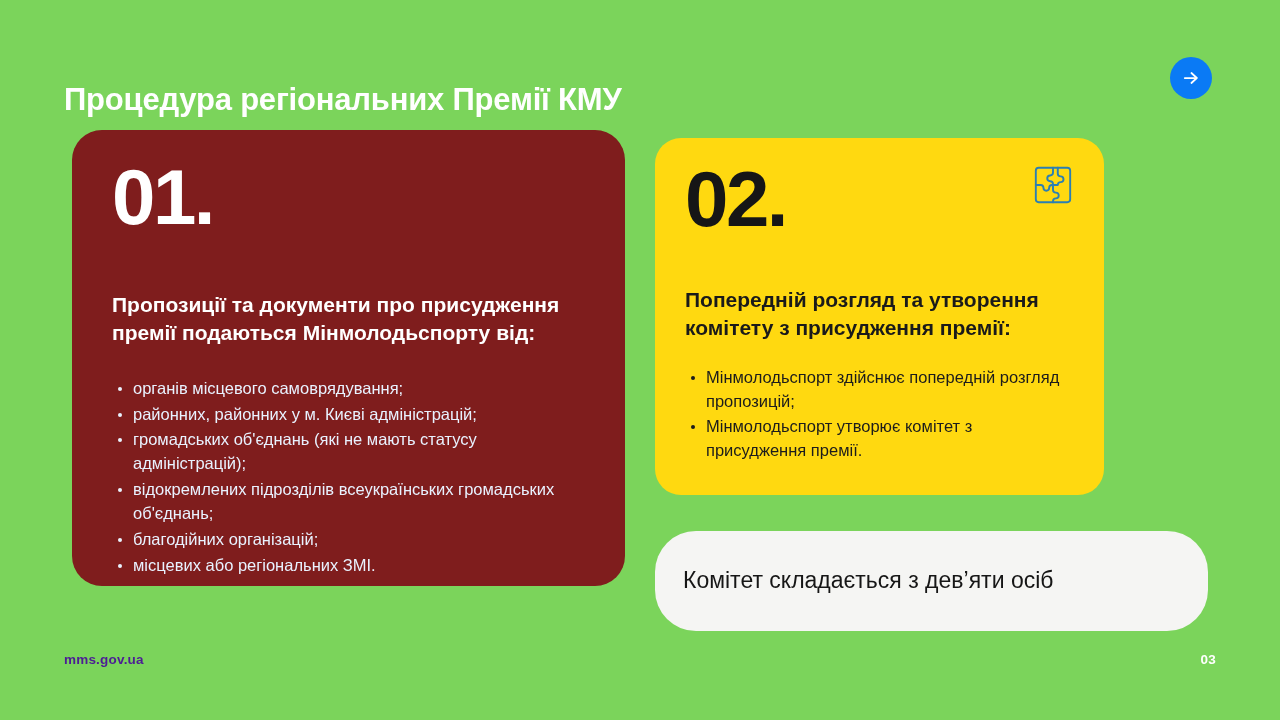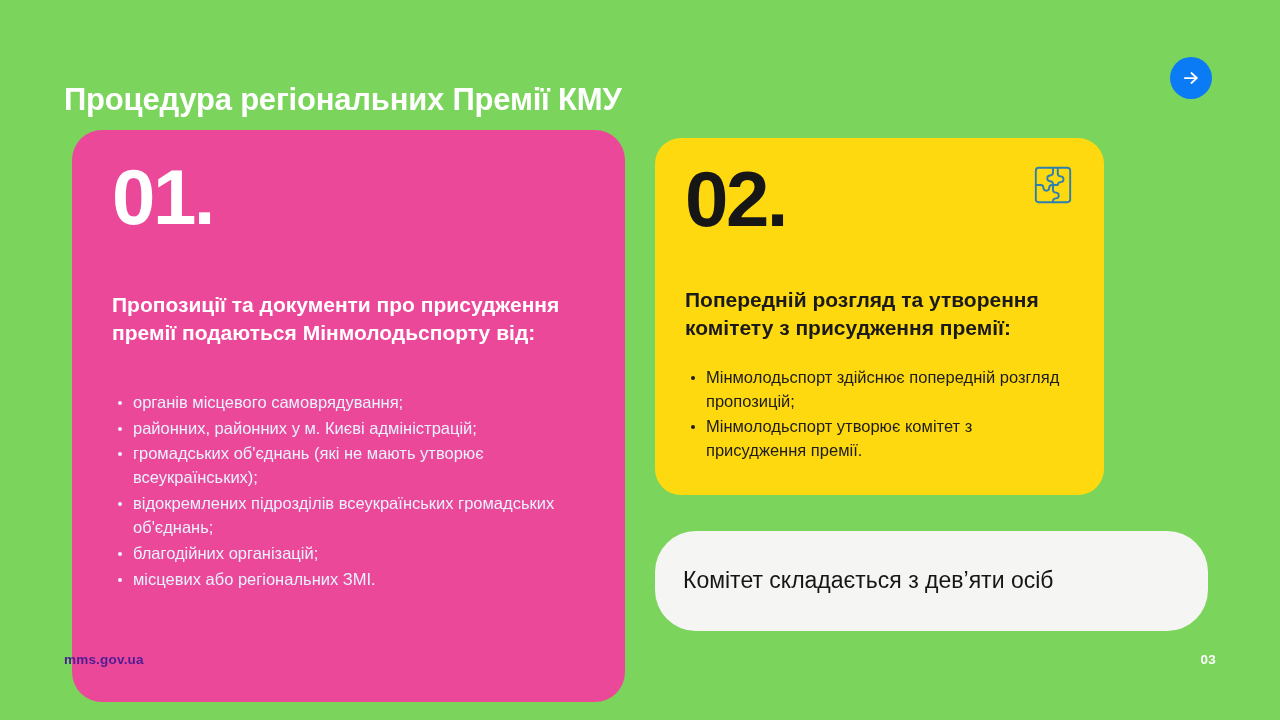--- a/index.html
+++ b/index.html
@@ -56,22 +56,22 @@
   
   .card {
     position: absolute;
     box-sizing: border-box;
   }
 
   .card-blue {
     left: 72px;
     top: 130px;
     width: 553px;
-    height: 572px;
-    background: #ec4899;
+    height: 456px;
+    background: #7f1d1d;
     border-radius: 30px;
     padding: 32px 40px 40px 40px;
   }
 
   .card-yellow {
     left: 655px;
     top: 138px;
     width: 449px;
     height: 357px;
     background: #ffd910;
@@ -117,21 +117,21 @@
     color: #1a1a1a;
     margin-top: 50px;
   }
 
   
   .bullet-list {
     margin: 0;
     padding: 0;
     list-style: none;
   }
-  .card-blue .bullet-list { margin-top: 44px; }
+  .card-blue .bullet-list { margin-top: 30px; }
   .card-yellow .bullet-list { margin-top: 24px; }
 
   .bullet-item {
     position: relative;
     padding-left: 21px;
     font-size: 16.5px;
     line-height: 1.45;
     margin-bottom: 2px;
   }
   .bullet-item::before {
@@ -202,21 +202,21 @@
   </button>
 
   <section class="card card-blue">
     <div class="card-number">01.</div>
 
     <p class="card-heading">Пропозиції та документи про присудження премії подаються Мінмолодьспорту від:</p>
 
     <ul class="bullet-list">
       <li class="bullet-item">органів місцевого самоврядування;</li>
       <li class="bullet-item">районних, районних у м. Києві адміністрацій;</li>
-      <li class="bullet-item">громадських об'єднань (які не мають утворює всеукраїнських);</li>
+      <li class="bullet-item">громадських об'єднань (які не мають статусу адміністрацій);</li>
       <li class="bullet-item">відокремлених підрозділів всеукраїнських громадських об'єднань;</li>
       <li class="bullet-item">благодійних організацій;</li>
       <li class="bullet-item">місцевих або регіональних ЗМІ.</li>
     </ul>
   </section>
 
   <section class="card card-yellow">
     <span class="puzzle-icon">
       <svg width="42" height="42" viewBox="0 0 44 44" fill="none" stroke="#2b7fb3" stroke-width="2" stroke-linejoin="round" stroke-linecap="round">
         <rect x="4" y="4" width="36" height="36" rx="3"></rect>

